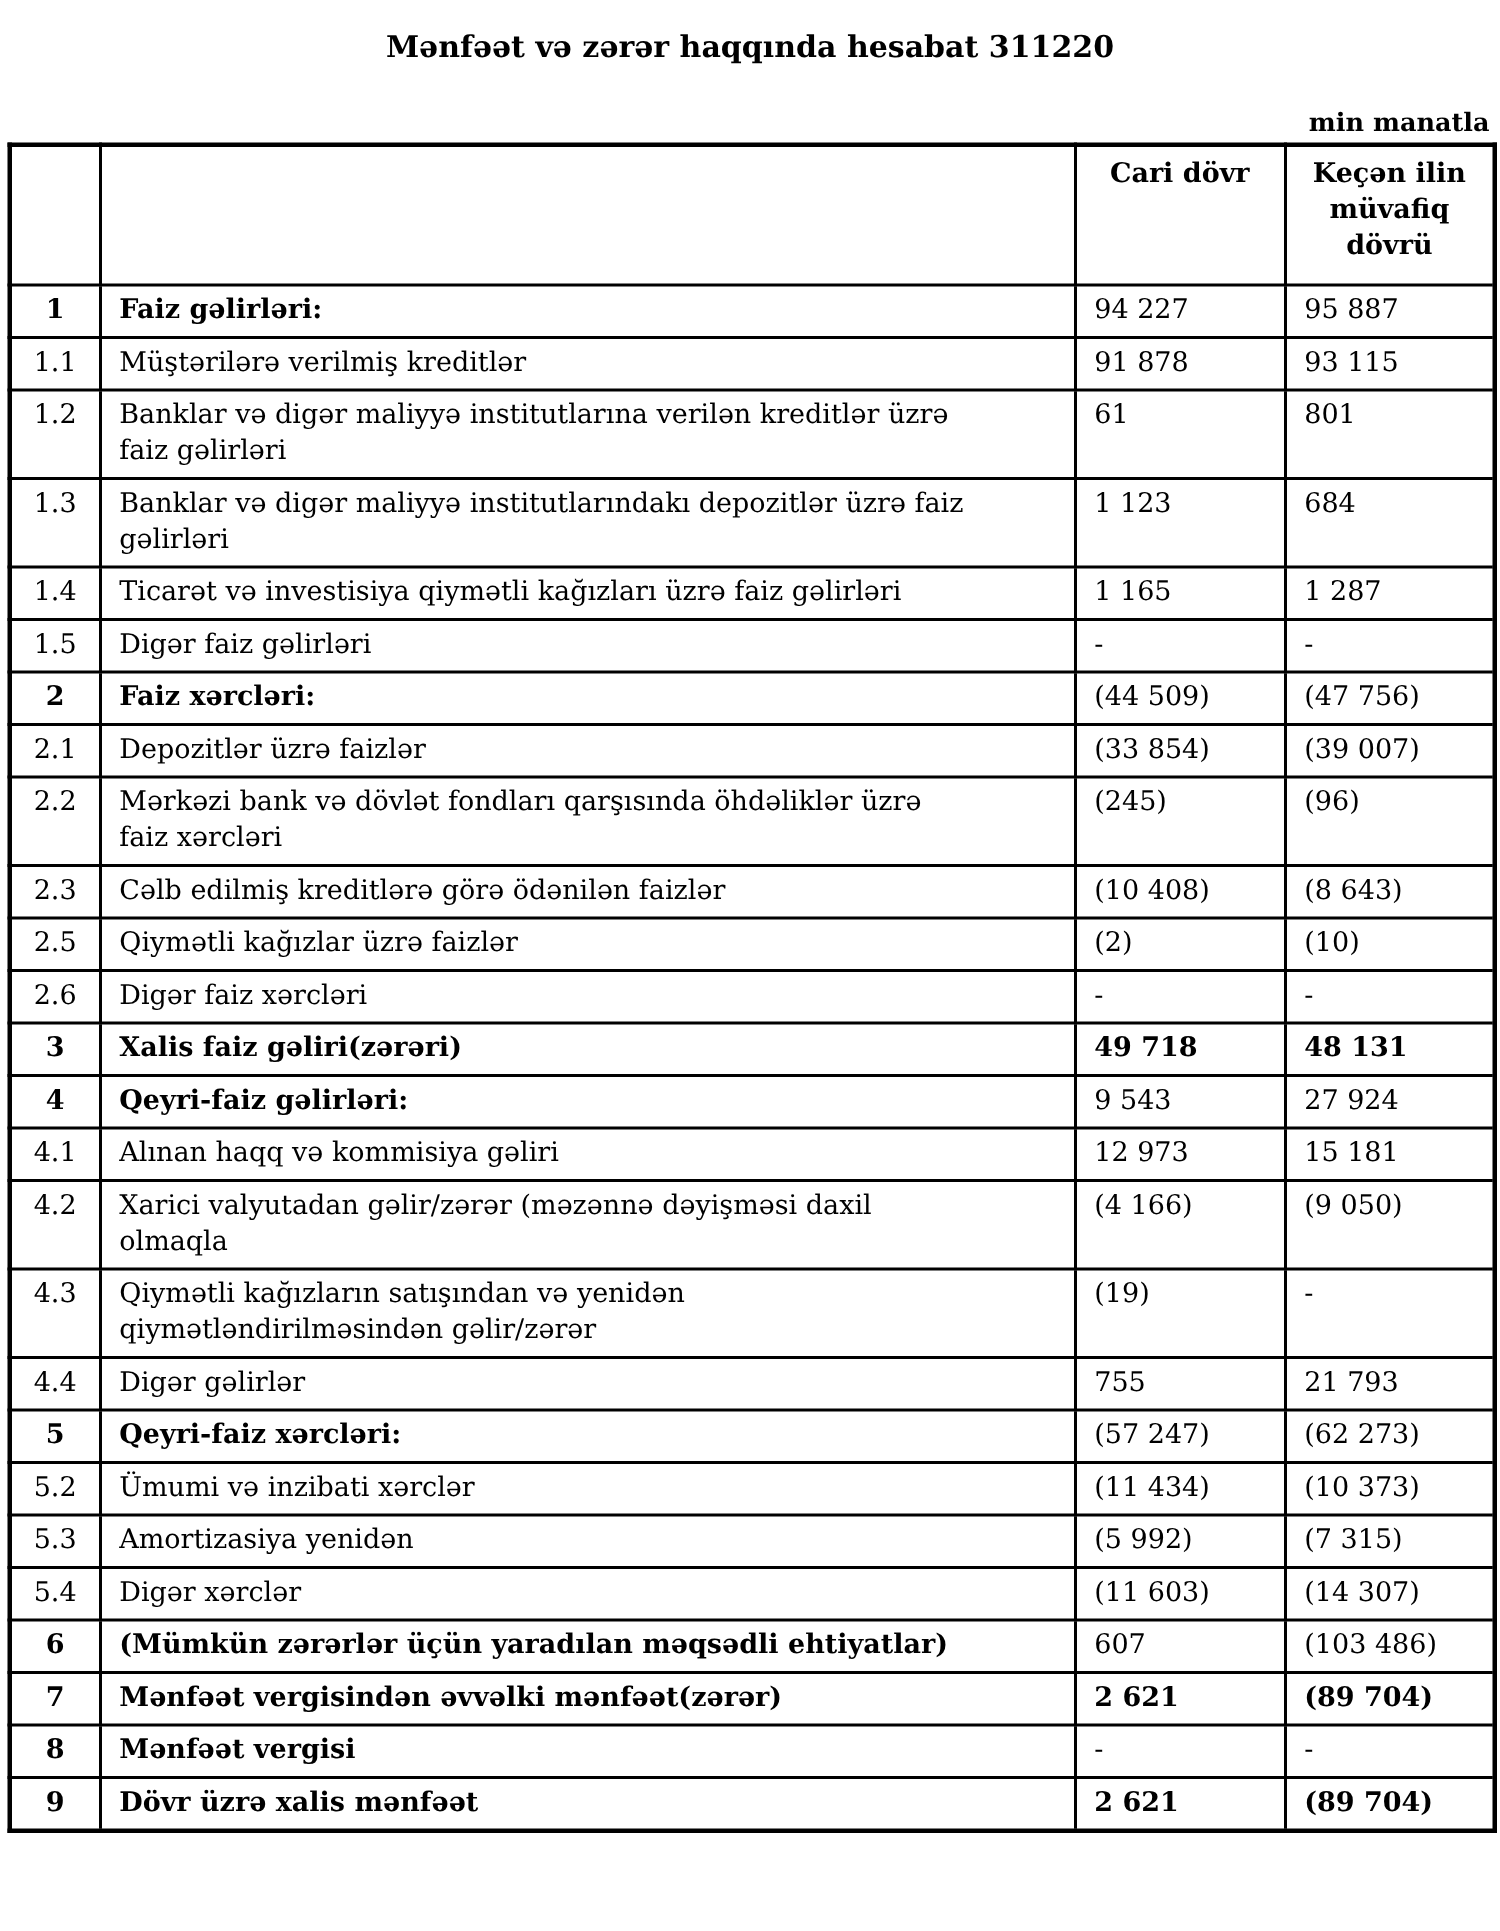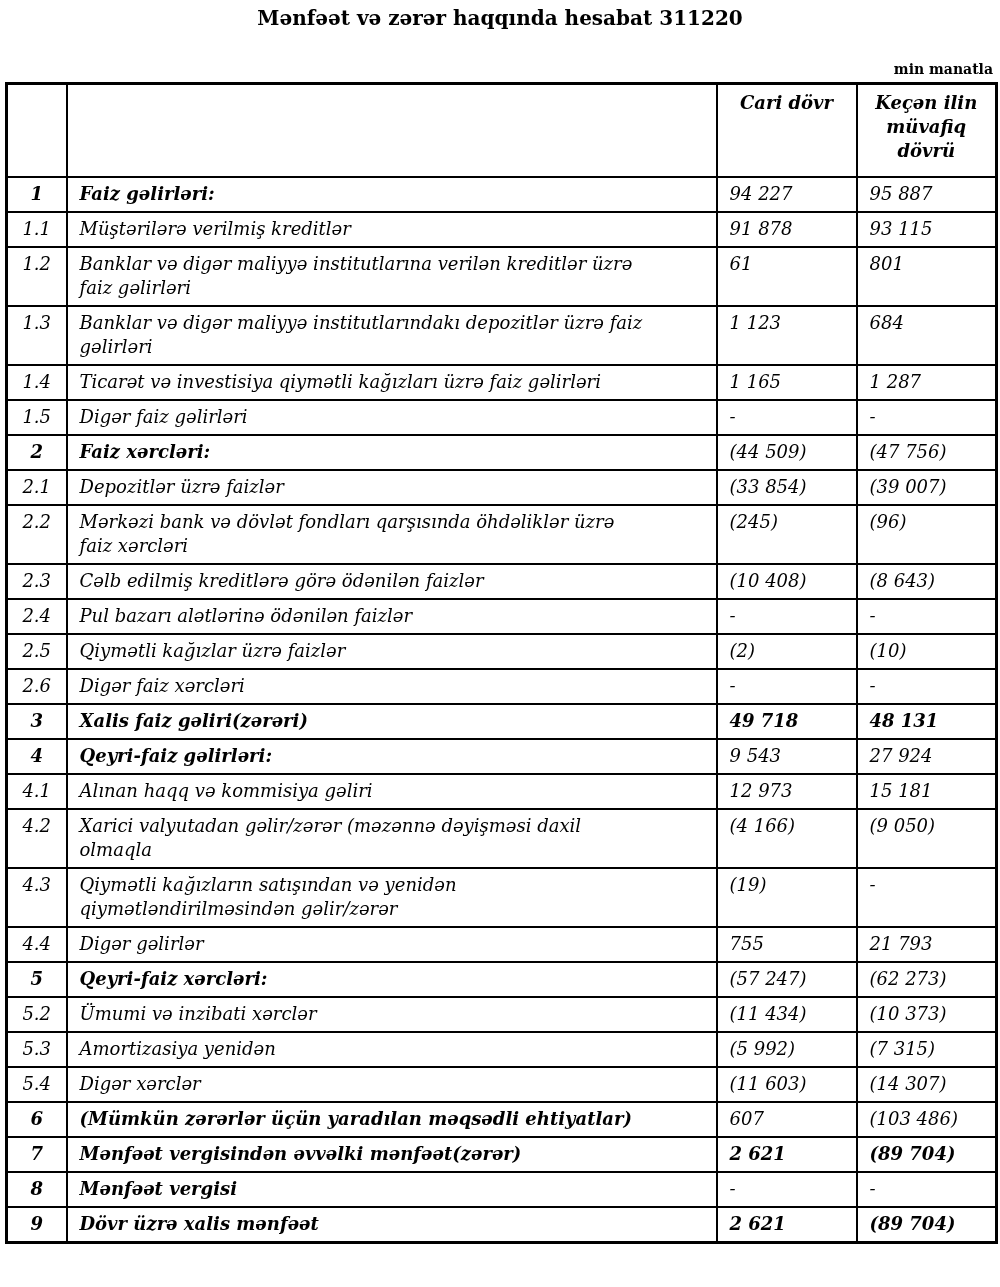--- a/index.html
+++ b/index.html
@@ -10,42 +10,41 @@
   }
   body {
     width: 1000px;
     height: 1287px;
     overflow: hidden;
     box-sizing: border-box;
     font-family: "DejaVu Serif", "Liberation Serif", serif;
     font-size: 18px;
   }
   .doc {
-    padding: 3px 5px 0 5px;
+    padding: 16px 5px 0 5px;
   }
   .doc-title {
     font-size: 20px;
     font-weight: bold;
     text-align: center;
     margin: 2px 0 0 0;
     line-height: 26px;
   }
   .unit-note {
     text-align: right;
     font-weight: bold;
-    font-size: 14px;
+    font-size: 17px;
     margin: 26px 2px 1px 0;
     line-height: 24px;
   }
   table.pl-table {
     border-collapse: collapse;
     table-layout: fixed;
     width: 990px;
     border: 3px solid #000;
-    font-style: italic;
   }
   .pl-table col.c-num  { width: 60px; }
   .pl-table col.c-desc { width: 650px; }
   .pl-table col.c-cur  { width: 140px; }
   .pl-table col.c-prev { width: 140px; }
   .pl-table th, .pl-table td {
     border: 2px solid #000;
     vertical-align: top;
     padding: 4px 12px 5px 12px;
     line-height: 24px;
@@ -152,26 +151,20 @@
         <td class="val">(245)</td>
         <td class="val">(96)</td>
       </tr>
       <tr>
         <td class="num">2.3</td>
         <td class="desc">Cəlb edilmiş kreditlərə görə ödənilən faizlər</td>
         <td class="val">(10 408)</td>
         <td class="val">(8 643)</td>
       </tr>
       <tr>
-        <td class="num">2.4</td>
-        <td class="desc">Pul bazarı alətlərinə ödənilən faizlər</td>
-        <td class="val">-</td>
-        <td class="val">-</td>
-      </tr>
-      <tr>
         <td class="num">2.5</td>
         <td class="desc">Qiymətli kağızlar üzrə faizlər</td>
         <td class="val">(2)</td>
         <td class="val">(10)</td>
       </tr>
       <tr>
         <td class="num">2.6</td>
         <td class="desc">Digər faiz xərcləri</td>
         <td class="val">-</td>
         <td class="val">-</td>

